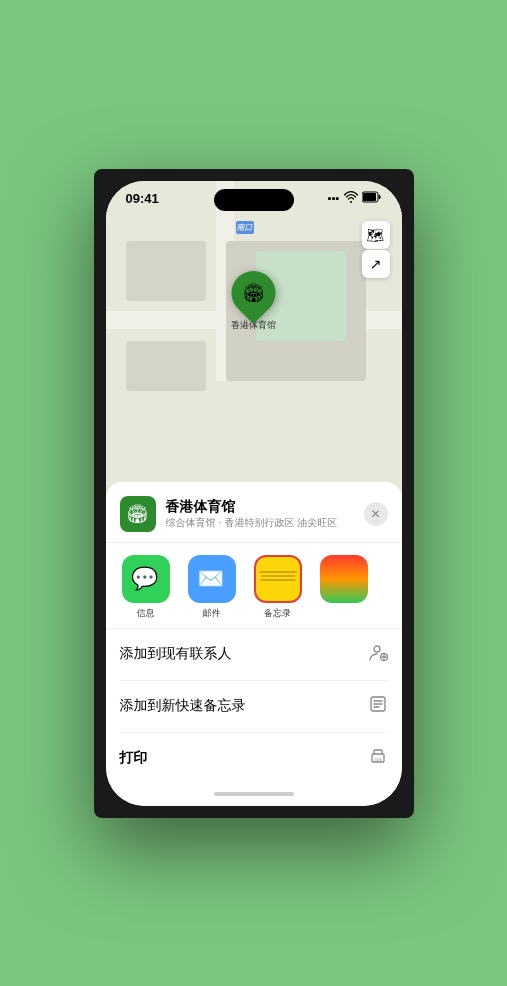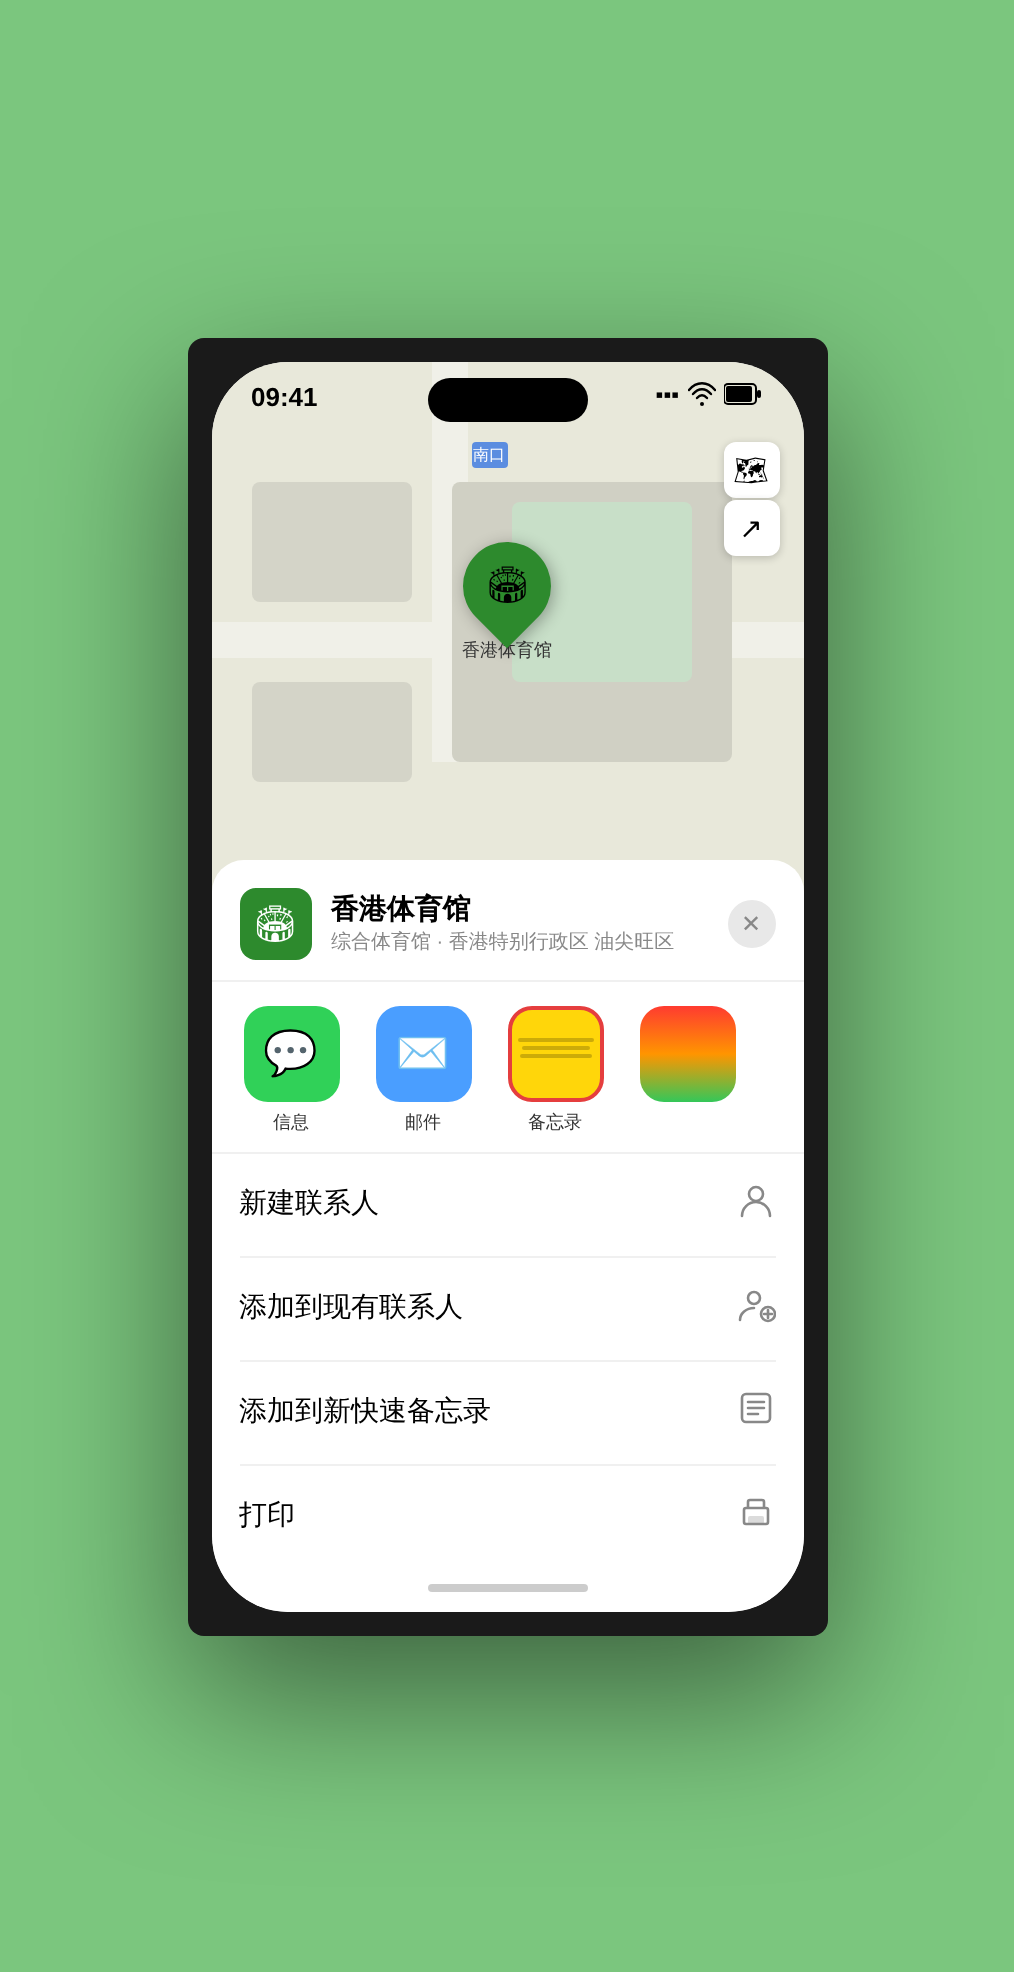--- a/index.html
+++ b/index.html
@@ -136,20 +136,21 @@
 
     .map-label {
       position: absolute;
       top: 40px; left: 130px;
       background: #5b8de0;
       color: white;
       font-size: 8px;
       padding: 1px 1px;
       border-radius: 2px;
       white-space: nowrap;
+      font-style: italic;
     }
 
     
     .location-pin {
       position: absolute;
       top: 90px;
       left: 50%;
       transform: translateX(-50%);
       display: flex;
       flex-direction: column;
@@ -318,20 +319,21 @@
     .action-item {
       display: flex;
       align-items: center;
       justify-content: space-between;
       padding: 13px 0;
       border-bottom: 1px solid #f0f0f0;
     }
 
     .action-item:last-child {
       border-bottom: none;
+      font-weight: bold;
     }
 
     .action-label {
       font-size: 14px;
       color: #000;
     }
 
     .action-icon {
       font-size: 18px;
       color: #888;
@@ -449,29 +451,20 @@
             
             
           </div>
 
         </div>
       </div>
 
       <div class="action-list">
 
 
-        <div class="action-item">
-          <span class="action-label">新建联系人</span>
-          <span class="action-icon">
-            <svg width="20" height="20" viewBox="0 0 20 20" fill="none">
-              <circle cx="10" cy="7" r="3.5" stroke="#888" stroke-width="1.3"></circle>
-              <path d="M3 18c0-3.866 3.134-7 7-7s7 3.134 7 7" stroke="#888" stroke-width="1.3" stroke-linecap="round"></path>
-            </svg>
-          </span>
-        </div>
 
         <div class="action-item">
           <span class="action-label">添加到现有联系人</span>
           <span class="action-icon">
             <svg width="20" height="20" viewBox="0 0 20 20" fill="none">
               <circle cx="9" cy="7" r="3" stroke="#888" stroke-width="1.3"></circle>
               <path d="M2 18c0-3.314 3.134-6 7-6" stroke="#888" stroke-width="1.3" stroke-linecap="round"></path>
               <circle cx="16" cy="15" r="3.5" stroke="#888" stroke-width="1.3"></circle>
               <path d="M16 13v4M14 15h4" stroke="#888" stroke-width="1.3" stroke-linecap="round"></path>
             </svg>

